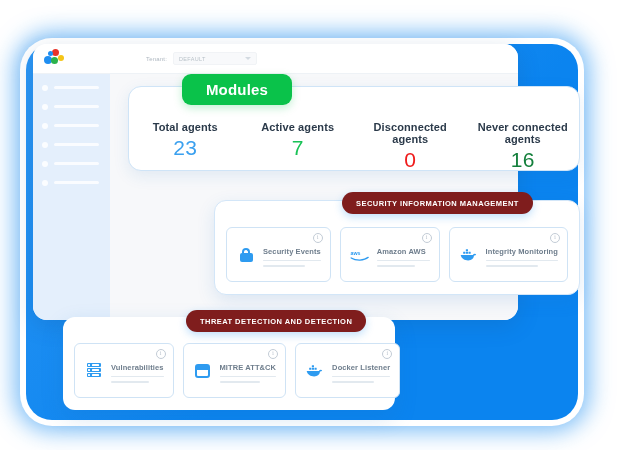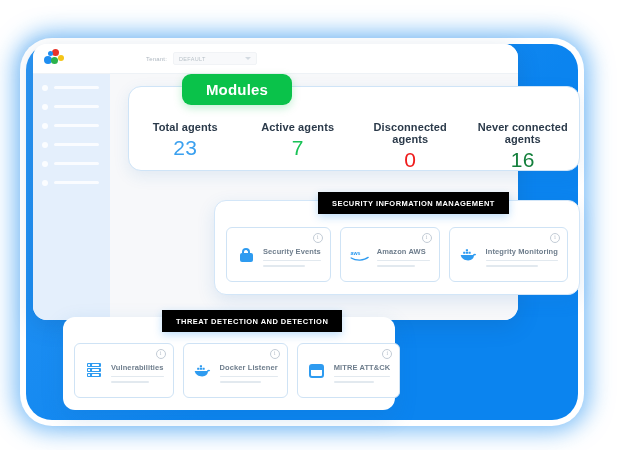--- a/index.html
+++ b/index.html
@@ -110,23 +110,24 @@
     border-radius:12px;box-shadow:0 6px 18px rgba(30,110,190,.13);
   }
   .panel-sim{ 
     left:214px;top:200px;width:364px;height:93px;text-decoration:underline;
   }
   .panel-tdr{
     left:63px;top:317px;width:332px;height:93px;
     border:none;box-shadow:0 8px 22px rgba(30,110,190,.18);
   }
   .panel-title{
-    position:absolute;height:22px;border-radius:0;background:#000000;
+    position:absolute;height:22px;border-radius:11px;background:#7f1d1d;
     display:flex;align-items:center;justify-content:center;padding:0 14px;
     box-shadow:0 3px 8px rgba(26,140,240,.28);
+    margin-left:24px;
   }
   .panel-title span{
     color:#ffffff;font-size:7.5px;font-weight:bold;letter-spacing:.45px;white-space:nowrap;
   }
   .title-sim{left:318px;top:192px;}
   .title-tdr{left:162px;top:310px;}
 
   .cards{
     position:absolute;left:11px;right:11px;top:26px;display:flex;gap:9px;
   }
@@ -329,49 +330,49 @@
         <div class="mod-body">
           <div class="mod-name">Vulnerabilities</div>
           <div class="ln w1"></div>
           <div class="ln w2"></div>
         </div>
       </div>
 
       <div class="mod-card">
         <div class="info-i"></div>
         <div class="mod-icon">
+          <div class="ic-win"></div>
+        </div>
+        <div class="mod-body">
+          <div class="mod-name">MITRE ATT&amp;CK</div>
+          <div class="ln w1"></div>
+          <div class="ln w2"></div>
+        </div>
+      </div>
+
+      <div class="mod-card">
+        <div class="info-i"></div>
+        <div class="mod-icon">
           <svg width="20" height="16" viewBox="0 0 24 18" xmlns="http://www.w3.org/2000/svg">
             <g fill="#2e9bf0">
               <rect x="5" y="5" width="2.6" height="2.6" rx=".4"></rect>
               <rect x="8.2" y="5" width="2.6" height="2.6" rx=".4"></rect>
               <rect x="11.4" y="5" width="2.6" height="2.6" rx=".4"></rect>
               <rect x="8.2" y="2" width="2.6" height="2.6" rx=".4"></rect>
               <path d="M2 9 h16 c0 4-3 6.5-7 6.5 C6.5 15.5 3 13.5 2 9 Z"></path>
               <path d="M17 8.2 c1.6-1.4 3.2-.6 3.6.2 -0.7 1.3-2.2 1.6-3.4 1.1 Z"></path>
             </g>
           </svg>
         </div>
         <div class="mod-body">
           <div class="mod-name">Docker Listener</div>
           <div class="ln w1"></div>
           <div class="ln w2"></div>
         </div>
       </div>
 
-      <div class="mod-card">
-        <div class="info-i"></div>
-        <div class="mod-icon">
-          <div class="ic-win"></div>
-        </div>
-        <div class="mod-body">
-          <div class="mod-name">MITRE ATT&amp;CK</div>
-          <div class="ln w1"></div>
-          <div class="ln w2"></div>
-        </div>
-      </div>
-
     </div>
   </div>
   <div class="panel-title title-tdr">
     <span>THREAT DETECTION AND DETECTION</span>
   </div>
 
 </div>
 
 </body></html>

